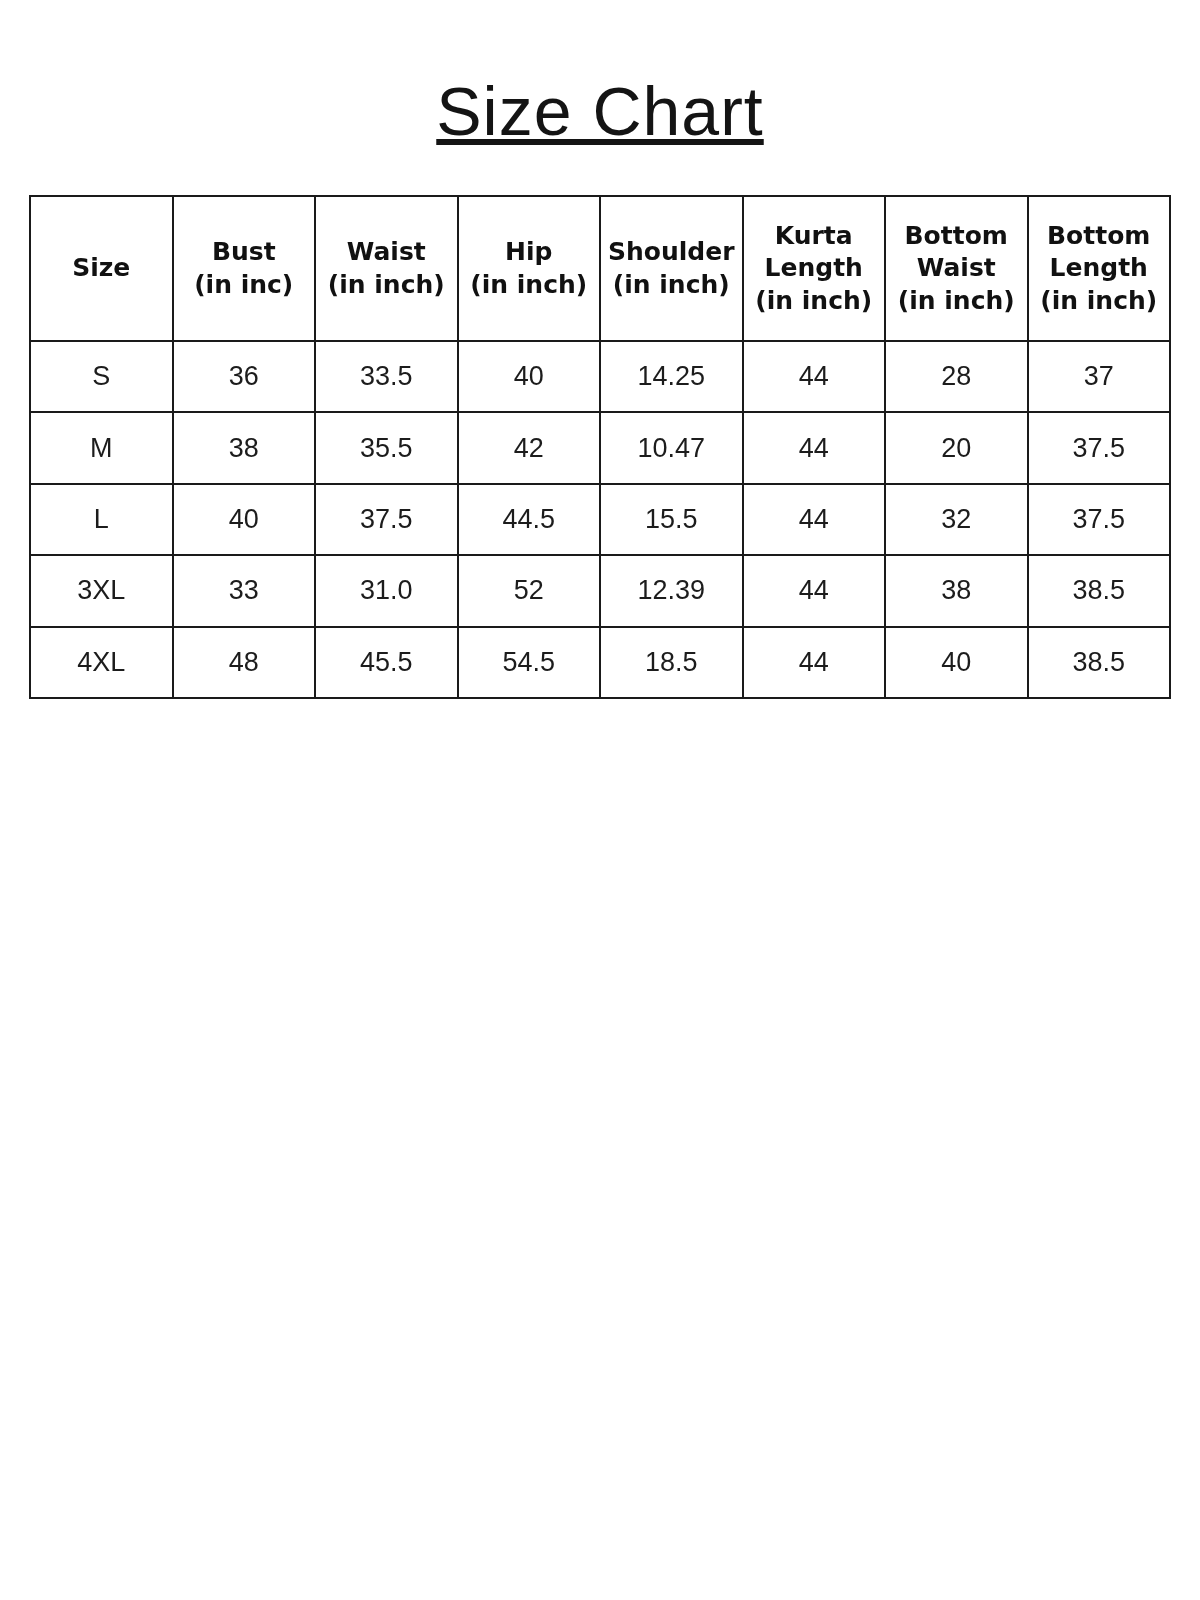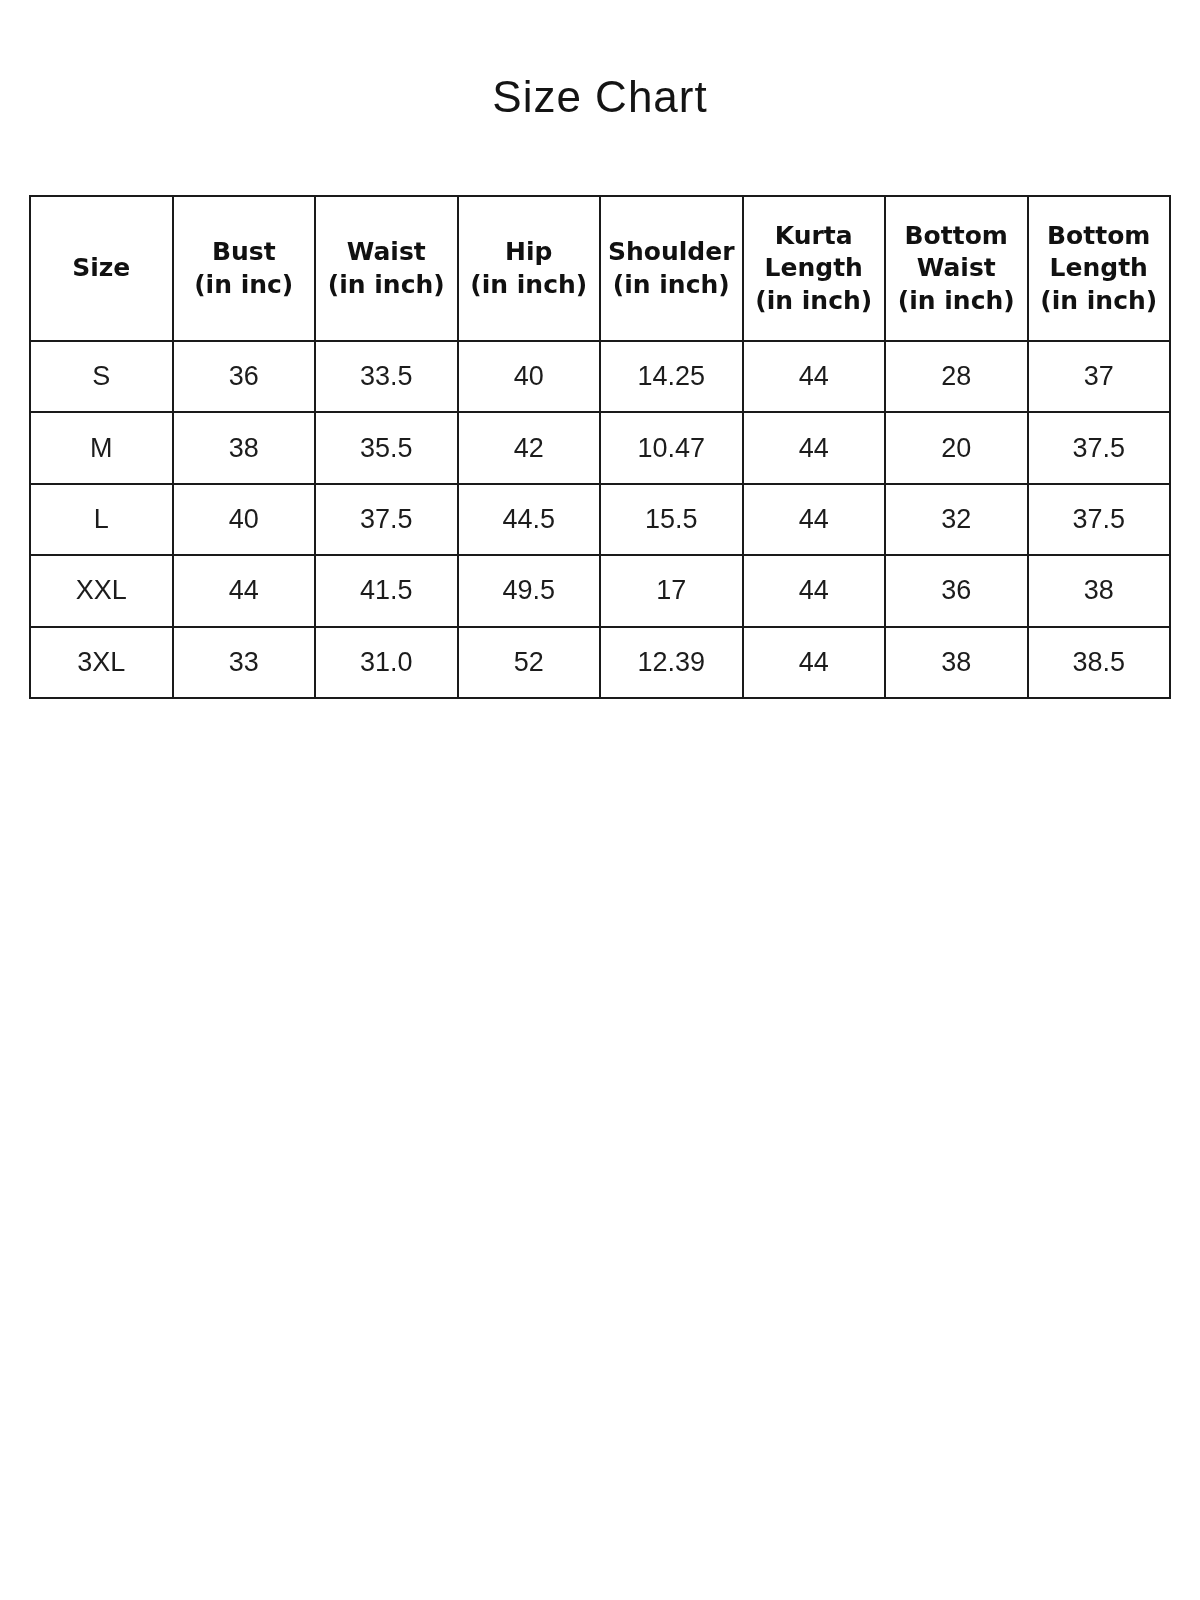--- a/index.html
+++ b/index.html
@@ -15,25 +15,26 @@
     font-family: "Liberation Sans", sans-serif;
     color: #1c1c1c;
   }
   .page-title {
     position: absolute;
     top: 72px;
     left: 0;
     width: 100%;
     margin: 0;
     text-align: center;
-    font-size: 44px;
+    font-size: 68px;
     font-weight: 500;
     letter-spacing: 1px;
     color: #141414;
     font-family: "Liberation Sans", sans-serif;
+    text-decoration: underline;
   }
   table.size-chart {
     position: absolute;
     left: 29px;
     top: 195px;
     width: 1142px;
     border-collapse: collapse;
     table-layout: fixed;
     background: #ffffff;
   }
@@ -137,33 +138,33 @@
       <td>L</td>
       <td>40</td>
       <td>37.5</td>
       <td>44.5</td>
       <td>15.5</td>
       <td>44</td>
       <td>32</td>
       <td>37.5</td>
     </tr>
     <tr>
-      <td>XXL</td>
-      <td>44</td>
-      <td>41.5</td>
-      <td>49.5</td>
-      <td>17</td>
-      <td>44</td>
-      <td>36</td>
-      <td>38</td>
-    </tr>
-    <tr>
       <td>3XL</td>
       <td>33</td>
       <td>31.0</td>
       <td>52</td>
       <td>12.39</td>
       <td>44</td>
       <td>38</td>
       <td>38.5</td>
     </tr>
+    <tr>
+      <td>4XL</td>
+      <td>48</td>
+      <td>45.5</td>
+      <td>54.5</td>
+      <td>18.5</td>
+      <td>44</td>
+      <td>40</td>
+      <td>38.5</td>
+    </tr>
   </tbody>
 </table>
 
 </body></html>

